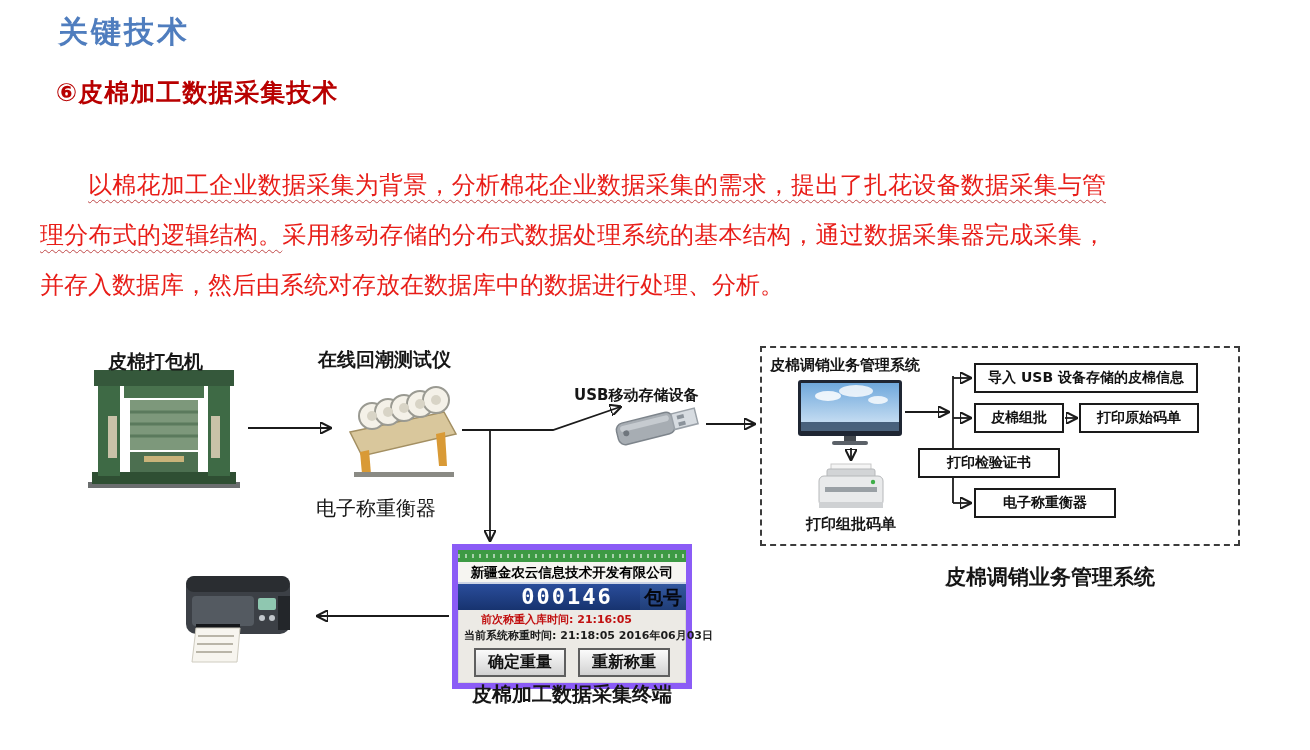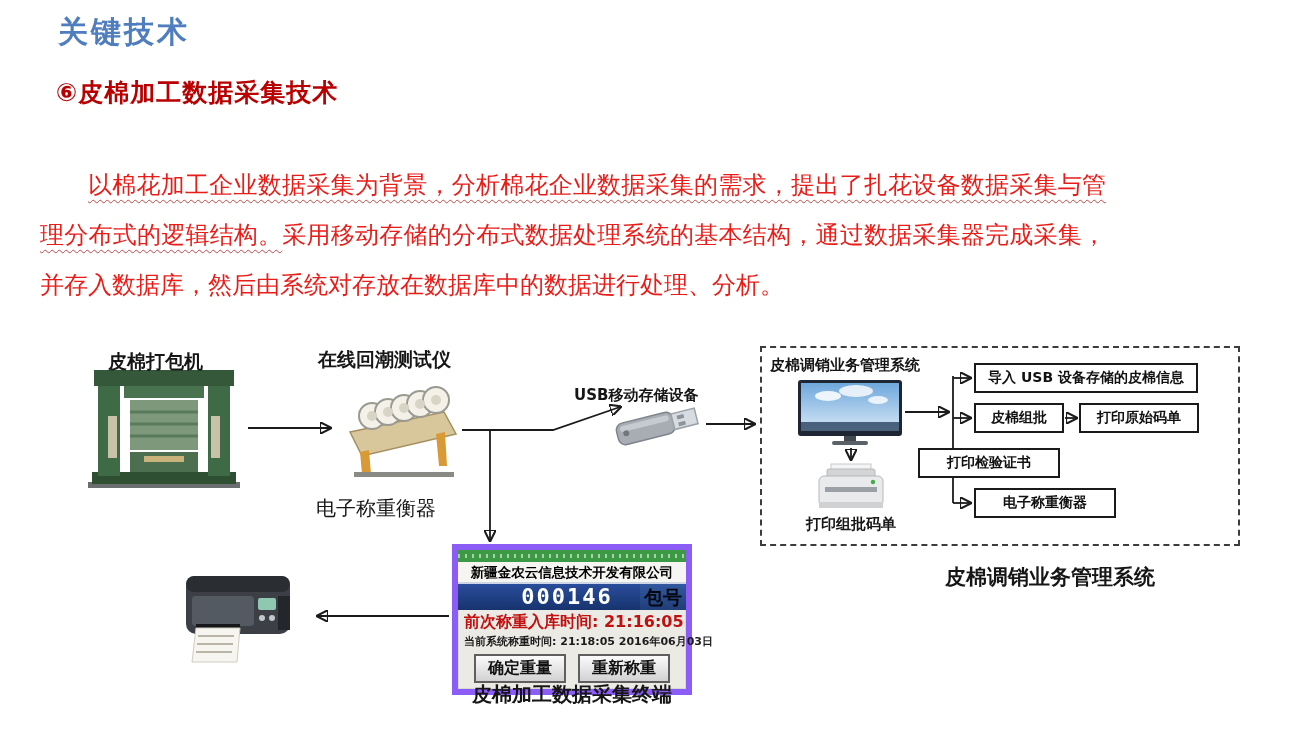--- a/index.html
+++ b/index.html
@@ -46,21 +46,21 @@
             background-image:repeating-linear-gradient(90deg,rgba(255,255,255,.55) 0 2px,rgba(255,255,255,0) 2px 7px);
             background-size:auto 4px;background-repeat:repeat-x;background-position:0 4px;}
   .t-company{height:20px;line-height:20px;text-align:center;font-size:13.5px;font-weight:700;
             color:#000;background:#f6f5f1;}
   .t-row{display:flex;height:26px;border-top:2px solid #cdd5e6;}
   .t-num{width:146px;background:linear-gradient(#2a4d9b,#17336f);color:#ffffff;font-size:22px;
          font-weight:700;text-align:center;line-height:26px;letter-spacing:2px;
          font-family:"DejaVu Sans Mono","Liberation Mono",monospace;padding-left:36px;}
   .t-unit{flex:1;background:linear-gradient(#33589f,#203e78);color:#05070f;font-size:19px;
           font-weight:700;text-align:center;line-height:26px;}
-  .t-info1{padding:2px 6px 0;font-size:16px;font-weight:700;color:#c11010;white-space:nowrap;}
+  .t-info1{padding:2px 6px 0;font-size:11px;font-weight:700;color:#c11010;white-space:nowrap;margin-left:17px;}
   .t-info2{padding:1px 6px 2px;font-size:11px;font-weight:600;color:#1c1c1c;white-space:nowrap;}
   .t-btnrow{display:flex;justify-content:center;gap:12px;padding:3px 8px 6px;}
   .t-btn{font-family:inherit;font-size:16px;font-weight:700;color:#111;padding:2px 12px;
          background:linear-gradient(#fbfbfb,#d2d2d2);border:2px solid #5f5f5f;cursor:pointer;}
 </style>
 </head>
 <body>
 
 <div class="slide">
 

